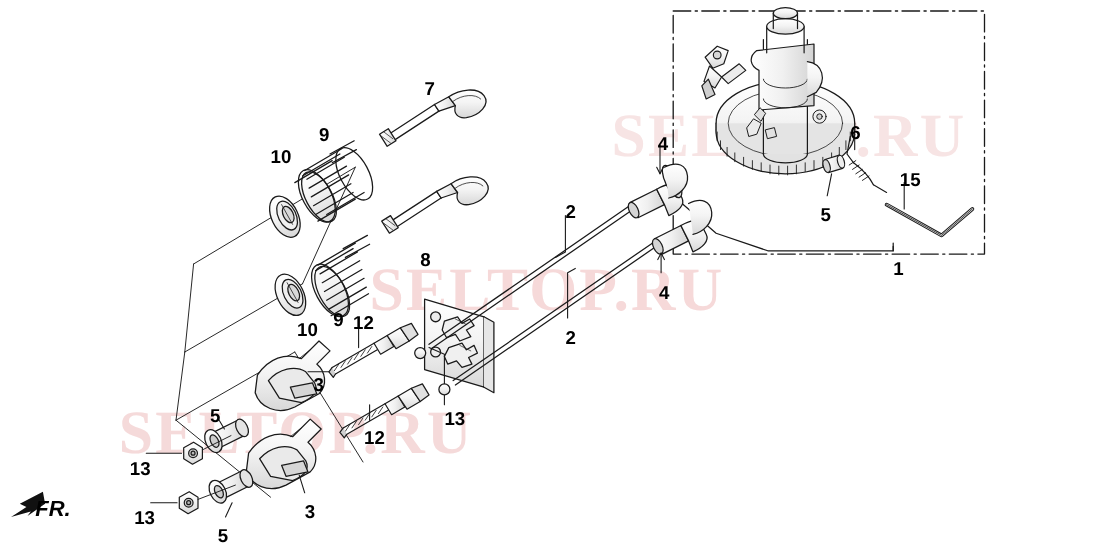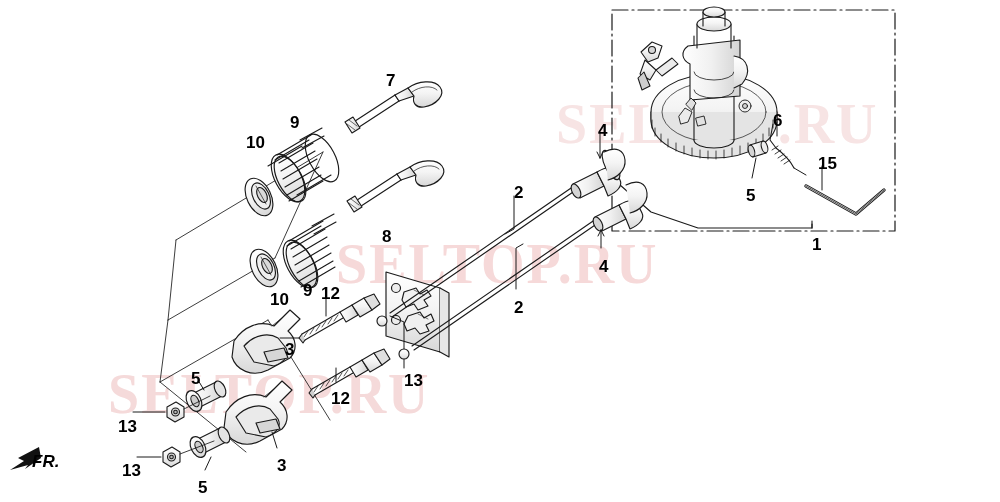--- a/index.html
+++ b/index.html
@@ -39,21 +39,21 @@
     font-family: "Liberation Sans", sans-serif;
     font-size: 17px;
     font-weight: 700;
     color: #000000;
     line-height: 1;
     white-space: nowrap;
   }
   .fr-mark {
     position: absolute;
     font-family: "Liberation Sans", sans-serif;
-    font-size: 17px;
+    font-size: 20px;
     font-weight: 700;
     font-style: italic;
     color: #000000;
     white-space: nowrap;
   }
 </style>
 </head>
 <body>
 
 <div id="diagram-root">

